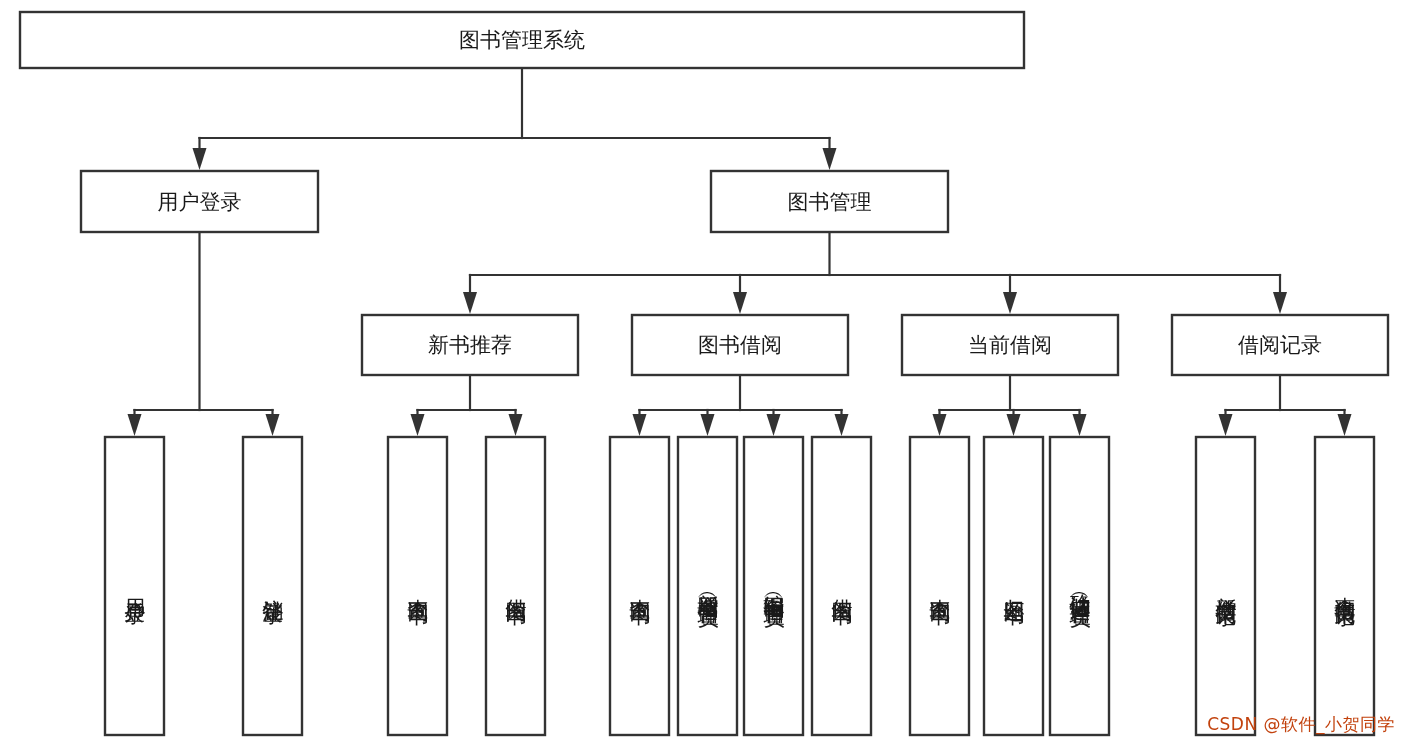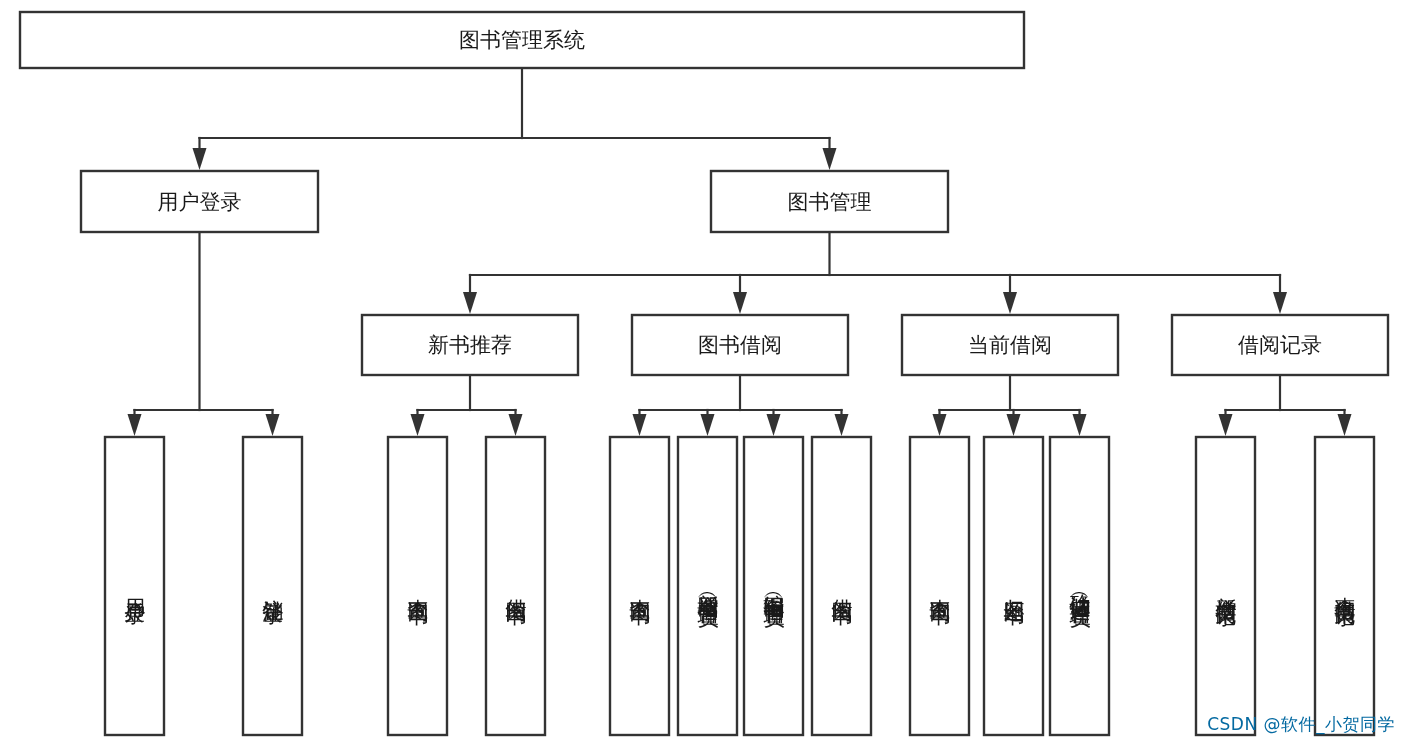--- a/index.html
+++ b/index.html
@@ -63,21 +63,21 @@
     color: #1a1a1a;
     letter-spacing: 2px;
     white-space: nowrap;
   }
   .watermark {
     position: absolute;
     right: 10px;
     bottom: 6px;
     font-family: "DejaVu Sans", "Liberation Sans", sans-serif;
     font-size: 17px;
-    color: #0369a1;
+    color: #c2410c;
     letter-spacing: 0.5px;
     white-space: nowrap;
   }
 </style>
 </head>
 <body>
 
 <div id="diagram-root">
 
   <svg id="tree-svg" viewBox="0 0 1405 747">

